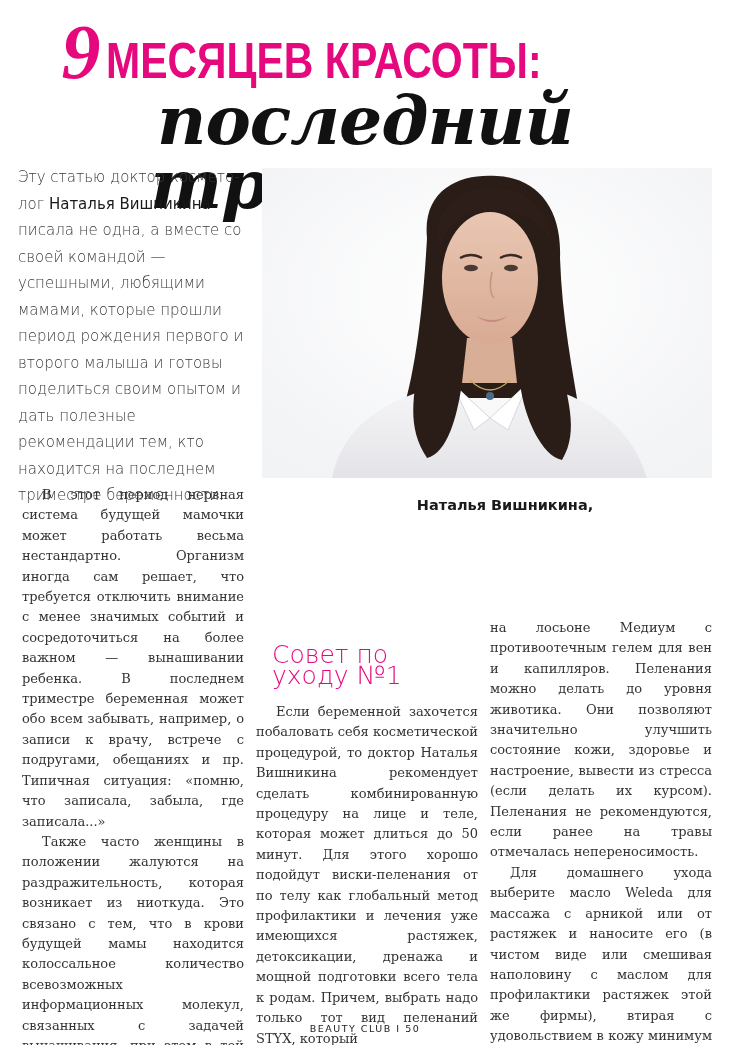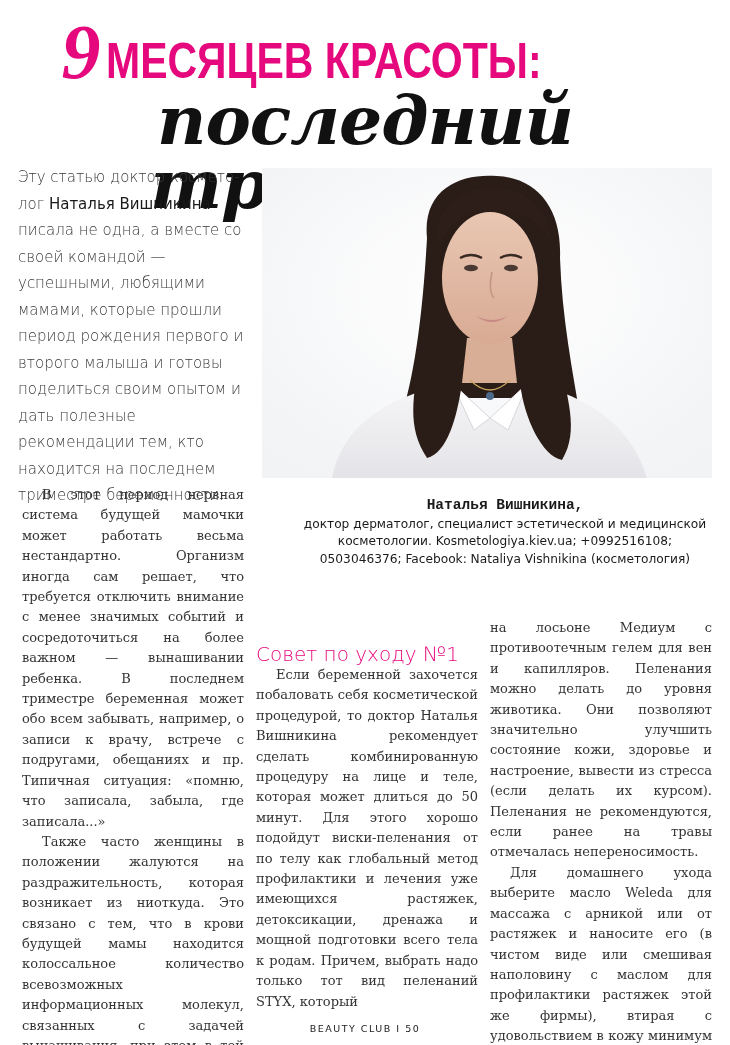--- a/index.html
+++ b/index.html
@@ -5,28 +5,28 @@
   html, body { margin:0; padding:0; background:#ffffff; }
   body { width:730px; height:1045px; position:relative; overflow:hidden; font-family:"DejaVu Serif", serif; color:#2a2a2a; }
   .title1 { position:absolute; left:0; width:635px; top:12px; text-align:center; color:#e6097e; white-space:nowrap;margin-left:32px; }
   .title1 .num { font-family:"Liberation Serif", serif; font-style:italic; font-weight:bold; font-size:78px; vertical-align:baseline; line-height:80px; }
   .title1 .caps { font-family:"Liberation Sans", sans-serif; font-weight:bold; font-size:50px; letter-spacing:0px; margin-left:6px; transform:scaleX(0.82); display:inline-block; transform-origin:left; }
   .title2 { position:absolute; left:0; width:730px; top:88px; text-align:center; font-family:"DejaVu Serif", serif; font-style:italic; font-weight:bold; font-size:68px; color:#111; line-height:64px; letter-spacing:-1px; }
   .lead { position:absolute; left:18px; top:164px; width:232px; font-family:"DejaVu Sans", sans-serif; font-size:15px; line-height:26.5px; color:#3a3a3a; font-weight:300; }
   .lead b { color:#1a1a1a; }
   .photo { position:absolute; left:262px; top:168px; width:450px; height:310px; background:#fbfbfb; overflow:hidden; }
   .caption { position:absolute; left:300px; top:497px; width:410px; text-align:center; font-family:"DejaVu Sans", sans-serif; font-size:12.2px; line-height:17.6px; color:#1a1a1a; }
-  .caption .name { font-weight:bold; font-size:14.5px; display:block; margin-bottom:1px;font-family:Liberation Mono, monospace; }
+  .caption .name { font-weight:bold; font-size:14.5px; display:block; margin-bottom:1px; }
   .col { position:absolute; font-family:"DejaVu Serif", serif; font-size:13px; line-height:20.4px; color:#333; text-align:justify; }
   .col p { margin:0; text-indent:20px; }
   .col p.noind { text-indent:0; }
   .c1 { left:22px; top:485px; width:222px; }
   .c2 { left:256px; top:618px; width:222px; }
   .c3 { left:490px; top:618px; width:222px; }
-  .sub { font-family:"DejaVu Sans", sans-serif; font-weight:300; color:#e6097e; font-size:20px; line-height:21px; margin:0; text-align:left; text-indent:0 !important; }
+  .sub { font-family:"DejaVu Sans", sans-serif; font-weight:300; color:#e6097e; font-size:25px; line-height:21px; margin:16px; text-align:left; text-indent:0 !important; }
   .footer { position:absolute; left:0; width:730px; top:1023px; text-align:center; font-family:"DejaVu Sans", sans-serif; font-size:9.5px; letter-spacing:1.5px; color:#222; font-weight:normal; }
 </style>
 </head>
 <body>
 
 <div class="title1">
   <span class="num">9</span><span class="caps">МЕСЯЦЕВ КРАСОТЫ:</span>
 </div>
 <div class="title2">последний триместр</div>
 
@@ -76,21 +76,20 @@
     <path d="M160 180 C150 230 145 260 165 290 C185 285 195 250 200 215 Z" fill="#2a1c17"></path>
     <path d="M295 180 C305 230 318 262 300 292 C280 288 262 250 258 215 Z" fill="#2a1c17"></path>
 
     <path d="M208 212 Q228 232 248 212" stroke="#c9a560" stroke-width="1.2" fill="none"></path>
     <circle cx="228" cy="228" r="4" fill="#4b6a8a"></circle>
   </svg>
 </div>
 
 <div class="caption">
   <span class="name">Наталья Вишникина,</span>
-  <span>доктор дерматолог, специалист эстетической и медицинской косметологии. Kosmetologiya.kiev.ua; +0992516108; 0503046376; Facebook: Nataliya Vishnikina (косметология)</span>
 </div>
 
 <div class="col c1">
   <p>В этот период нервная система будущей мамочки может работать весьма нестандартно. Организм иногда сам решает, что требуется отключить внимание с менее значимых событий и сосредоточиться на более важном — вынашивании ребенка. В последнем триместре беременная может обо всем забывать, например, о записи к врачу, встрече с подругами, обещаниях и пр. Типичная ситуация: «помню, что записала, забыла, где записала...»</p>
   <p>Также часто женщины в положении жалуются на раздражительность, которая возникает из ниоткуда. Это связано с тем, что в крови будущей мамы находится колоссальное количество всевозможных информационных молекул, связанных с задачей вынашивания, при этом в той же крови имеется большое количество веществ, от которых организму нужно очиститься. Поэтому, дорогие беременные, рекомендуем не сердиться на себя, а если и сердиться — то, как гово-</p>
 </div>
 
 <div class="col c2">
   <h3 class="sub" style="margin-top:26px;">Совет по уходу №1</h3>
   <p>Если беременной захочется побаловать себя косметической процедурой, то доктор Наталья Вишникина рекомендует сделать комбинированную процедуру на лице и теле, которая может длиться до 50 минут. Для этого хорошо подойдут виски-пеленания от по телу как глобальный метод профилактики и лечения уже имеющихся растяжек, детоксикации, дренажа и мощной подготовки всего тела к родам. Причем, выбрать надо только тот вид пеленаний STYX, который</p>

